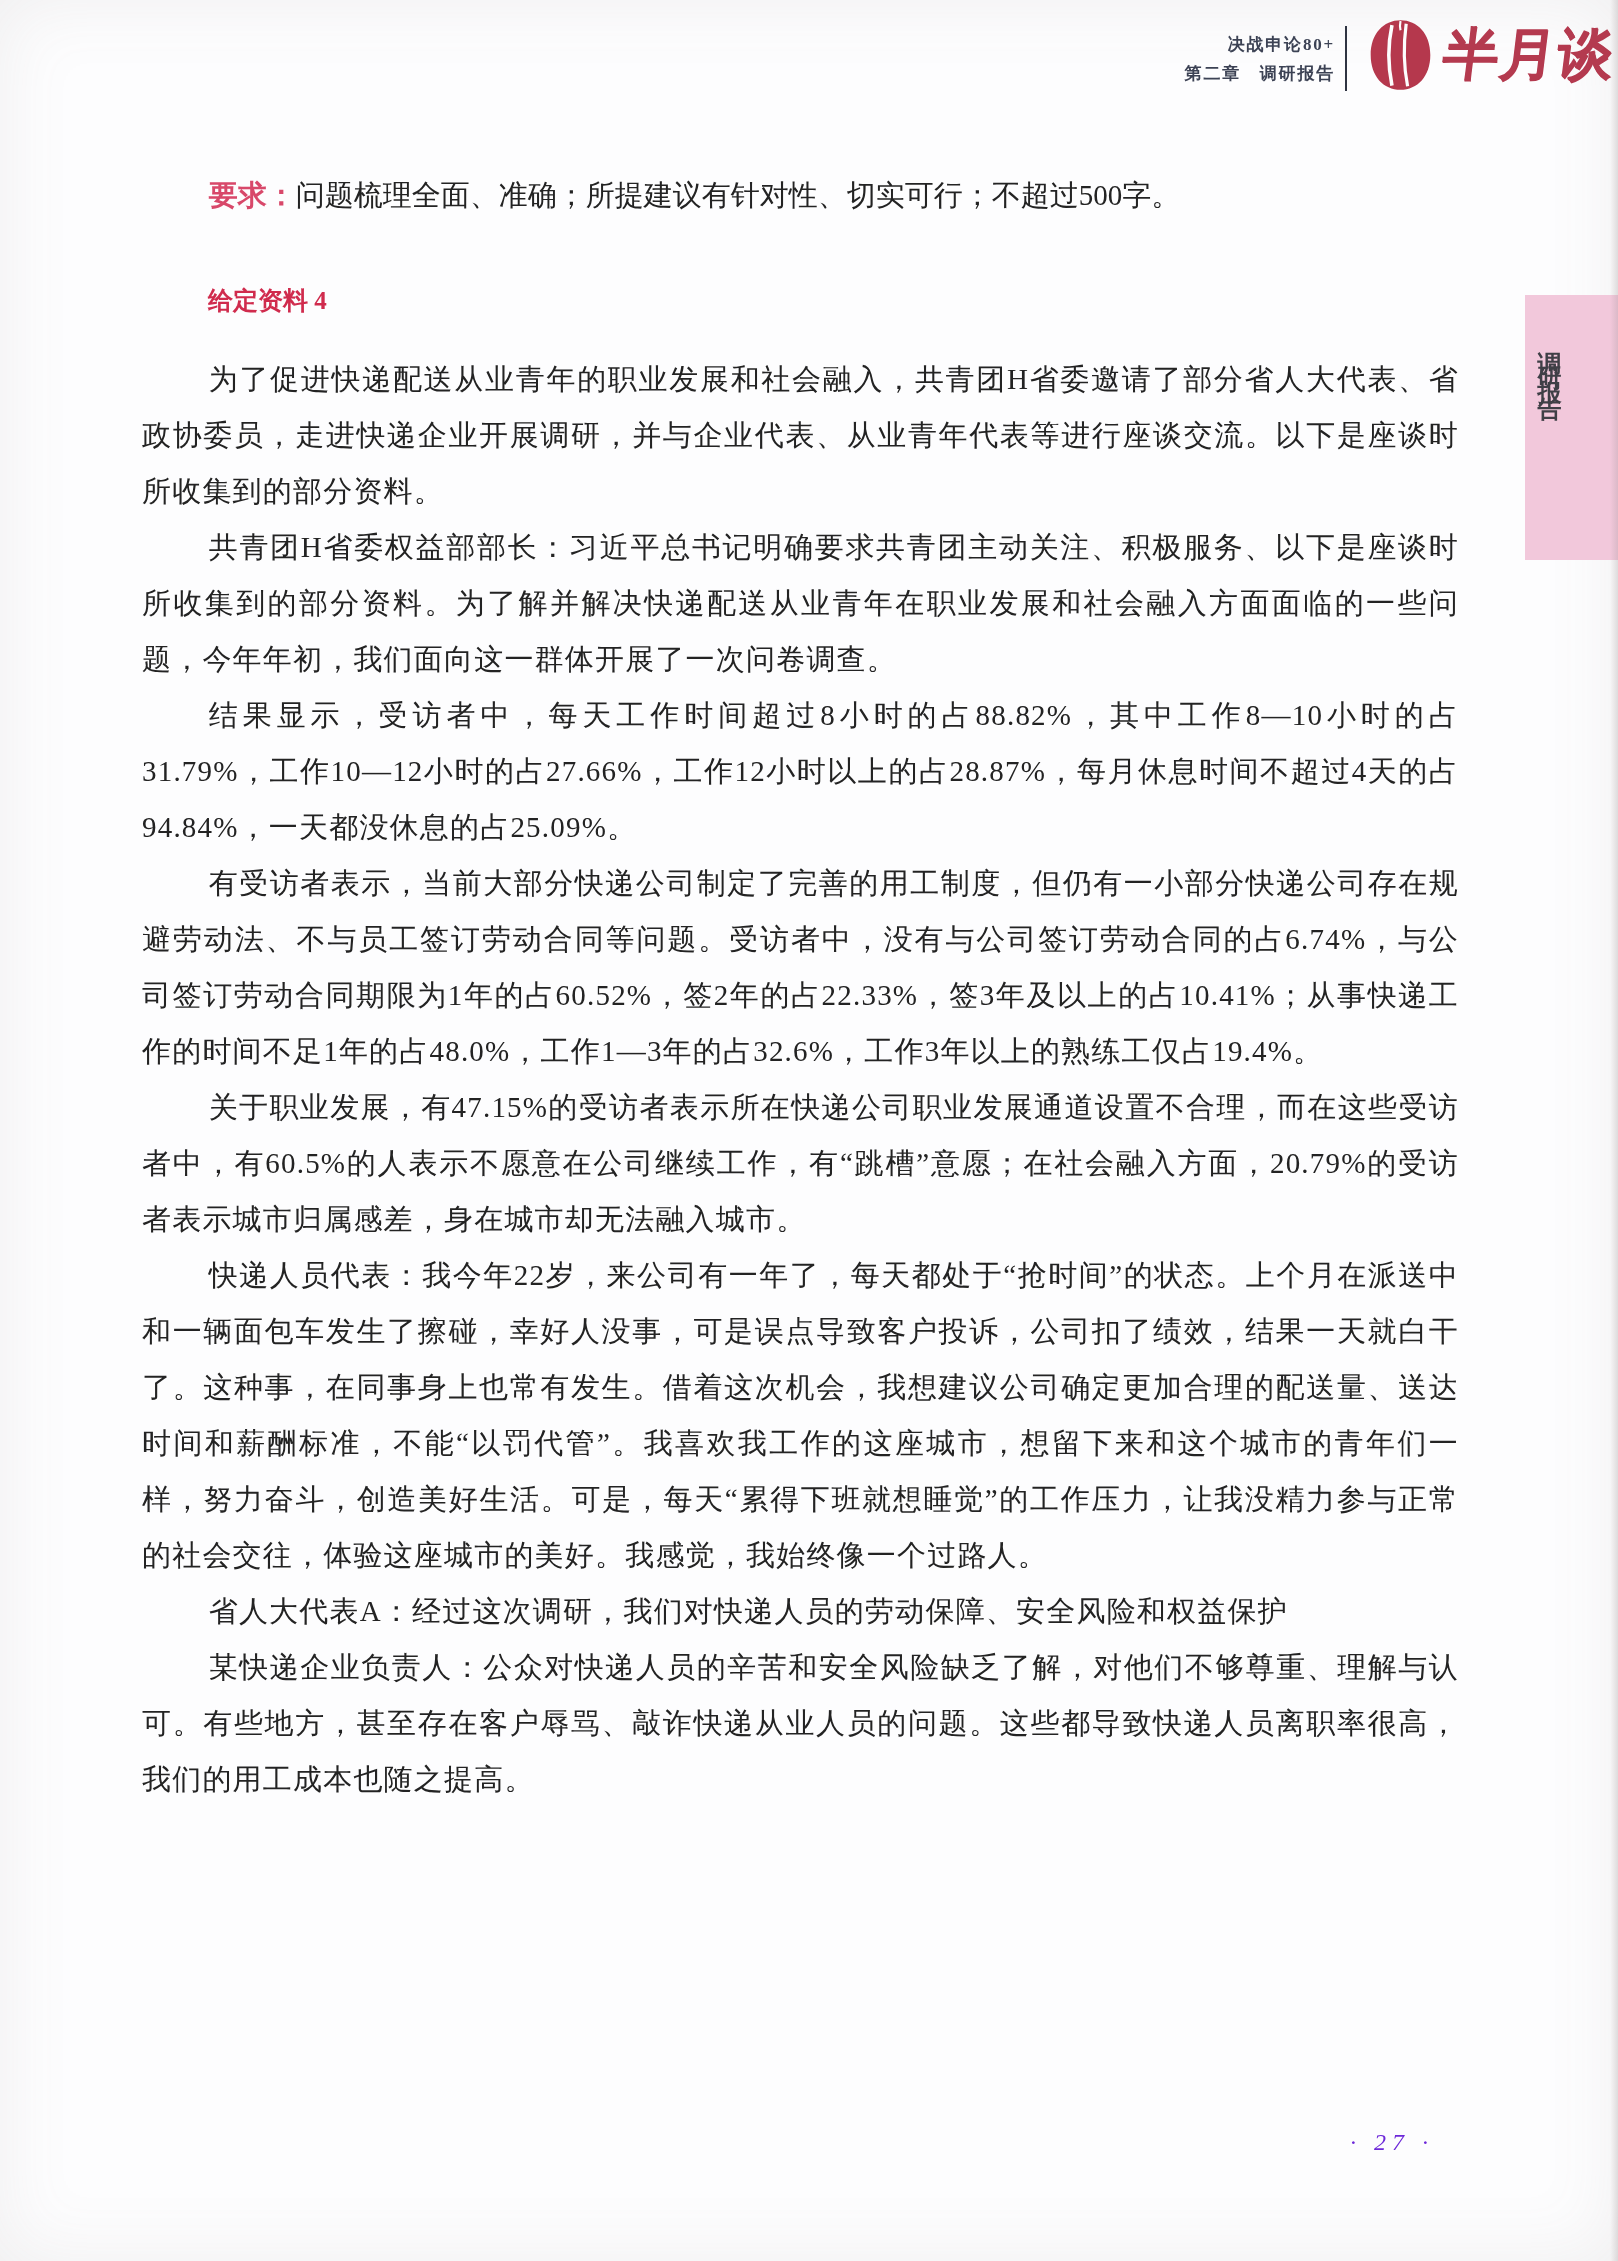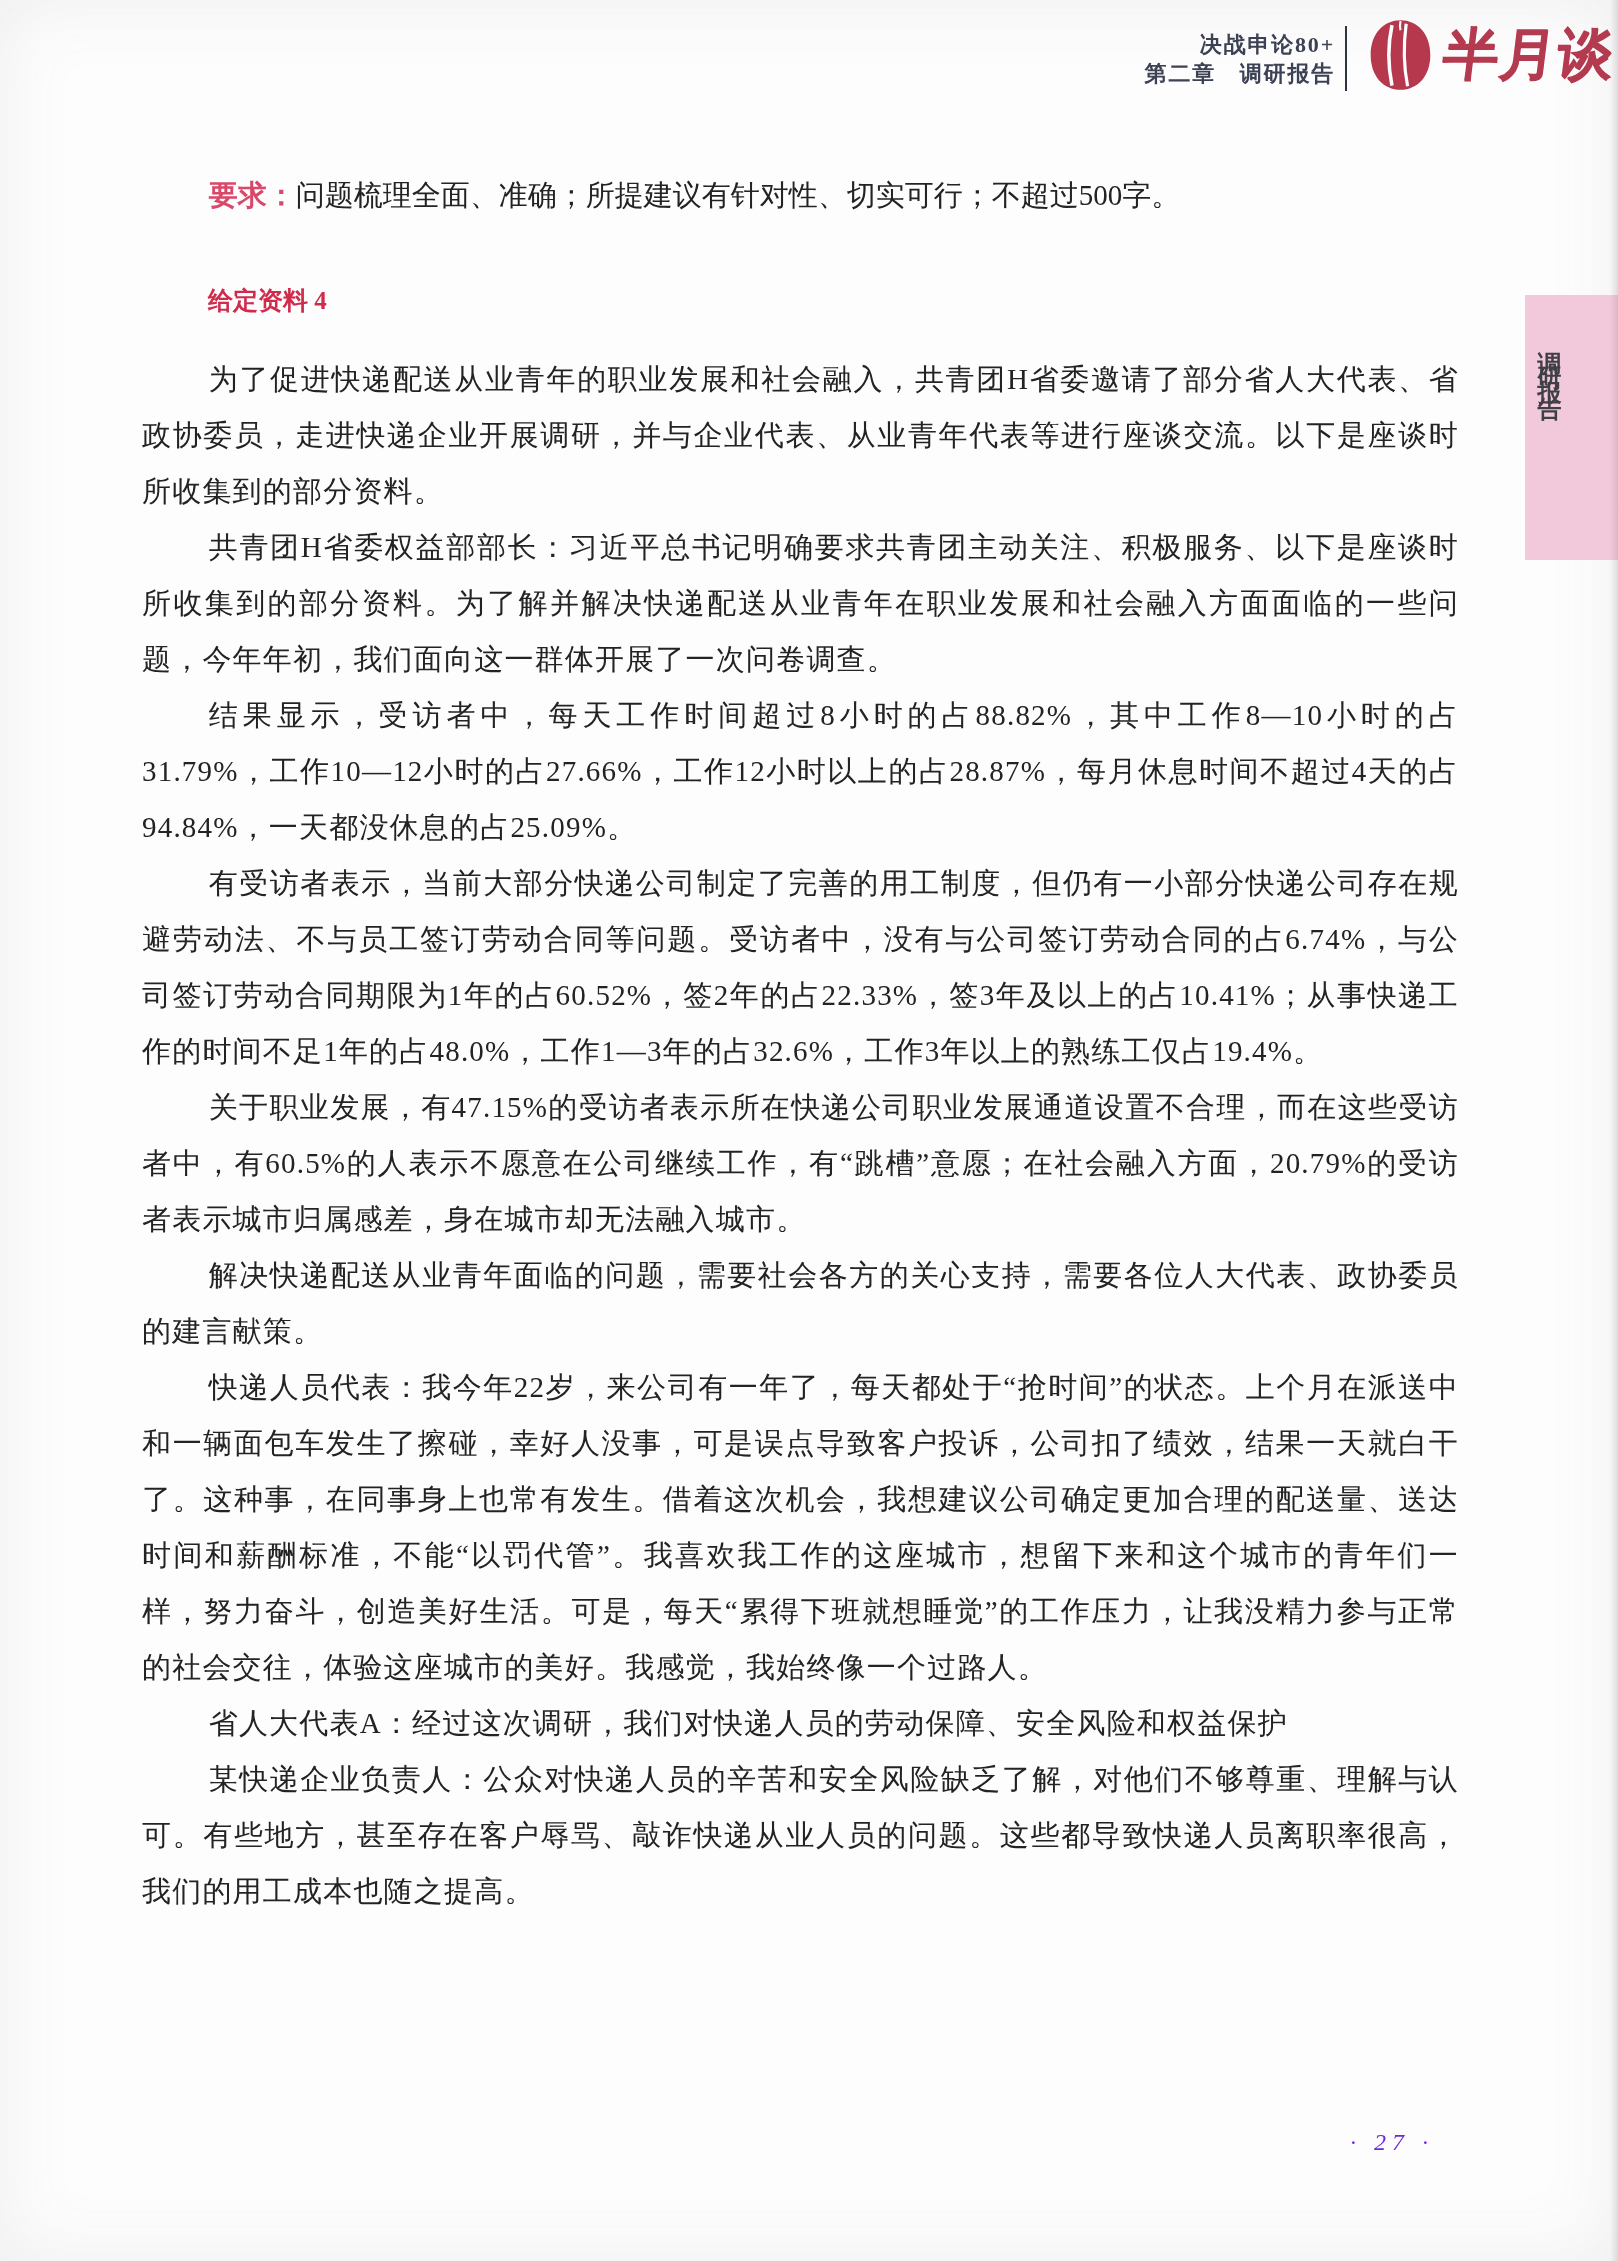--- a/index.html
+++ b/index.html
@@ -15,21 +15,21 @@
   .page::after{ 
     content:"";position:absolute;top:0;right:0;width:8.4px;height:100%;
     background:linear-gradient(to left, rgba(150,140,140,.25), rgba(150,140,140,0));
     pointer-events:none;
   }
   
   .hdr-meta{
     position:absolute;top:30px;right:283px;
     text-align:right;
     color:var(--header-text,#3c4254);
-    font-size:22px;line-height:29px;letter-spacing:1.8px;
+    font-size:17px;line-height:29px;letter-spacing:1.8px;
     font-weight:600;
   }
   .hdr-divider{
     position:absolute;top:26px;left:1345px;
     width:2.4px;height:65px;background:#2f3442;
   }
   .logo{
     position:absolute;top:15.6px;left:1365px;height:79px;
     display:flex;align-items:center;gap:7.2px;
   }
@@ -118,21 +118,20 @@
   <main class="content">
     <p class="req"><span class="req-label">要求：</span><span>问题梳理全面、准确；所提建议有针对性、切实可行；不超过500字。</span></p>
 
     <h2 class="section">给定资料 4</h2>
 
     <p class="para">为了促进快递配送从业青年的职业发展和社会融入，共青团H省委邀请了部分省人大代表、省政协委员，走进快递企业开展调研，并与企业代表、从业青年代表等进行座谈交流。以下是座谈时所收集到的部分资料。</p>
     <p class="para">共青团H省委权益部部长：习近平总书记明确要求共青团主动关注、积极服务、以下是座谈时所收集到的部分资料。为了解并解决快递配送从业青年在职业发展和社会融入方面面临的一些问题，今年年初，我们面向这一群体开展了一次问卷调查。</p>
     <p class="para">结果显示，受访者中，每天工作时间超过8小时的占88.82%，其中工作8—10小时的占31.79%，工作10—12小时的占27.66%，工作12小时以上的占28.87%，每月休息时间不超过4天的占94.84%，一天都没休息的占25.09%。</p>
     <p class="para">有受访者表示，当前大部分快递公司制定了完善的用工制度，但仍有一小部分快递公司存在规避劳动法、不与员工签订劳动合同等问题。受访者中，没有与公司签订劳动合同的占6.74%，与公司签订劳动合同期限为1年的占60.52%，签2年的占22.33%，签3年及以上的占10.41%；从事快递工作的时间不足1年的占48.0%，工作1—3年的占32.6%，工作3年以上的熟练工仅占19.4%。</p>
     <p class="para">关于职业发展，有47.15%的受访者表示所在快递公司职业发展通道设置不合理，而在这些受访者中，有60.5%的人表示不愿意在公司继续工作，有“跳槽”意愿；在社会融入方面，20.79%的受访者表示城市归属感差，身在城市却无法融入城市。</p>
-    <p class="para">解决快递配送从业青年面临的问题，需要社会各方的关心支持，需要各位人大代表、政协委员的建言献策。</p>
     <p class="para">快递人员代表：我今年22岁，来公司有一年了，每天都处于“抢时间”的状态。上个月在派送中和一辆面包车发生了擦碰，幸好人没事，可是误点导致客户投诉，公司扣了绩效，结果一天就白干了。这种事，在同事身上也常有发生。借着这次机会，我想建议公司确定更加合理的配送量、送达时间和薪酬标准，不能“以罚代管”。我喜欢我工作的这座城市，想留下来和这个城市的青年们一样，努力奋斗，创造美好生活。可是，每天“累得下班就想睡觉”的工作压力，让我没精力参与正常的社会交往，体验这座城市的美好。我感觉，我始终像一个过路人。</p>
     <p class="para">省人大代表A：经过这次调研，我们对快递人员的劳动保障、安全风险和权益保护</p>
     <p class="para">某快递企业负责人：公众对快递人员的辛苦和安全风险缺乏了解，对他们不够尊重、理解与认可。有些地方，甚至存在客户辱骂、敲诈快递从业人员的问题。这些都导致快递人员离职率很高，我们的用工成本也随之提高。</p>
   </main>
 
   <div class="page-num">· 27 ·</div>
 
 </div>
 
 

